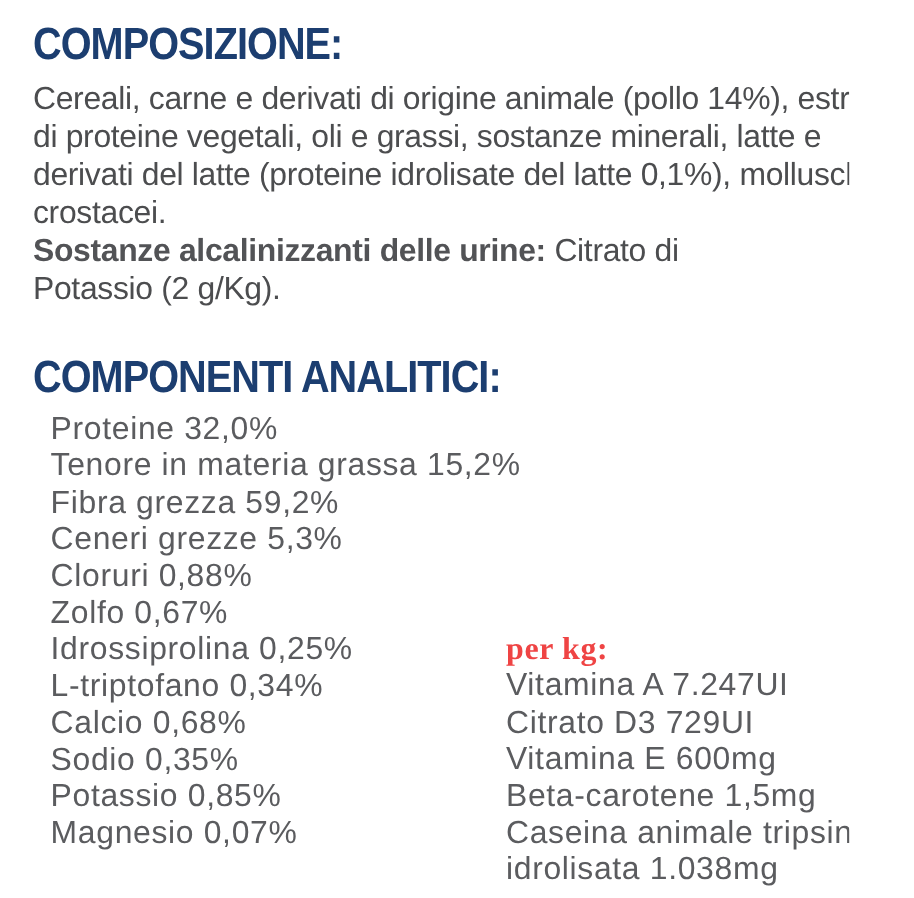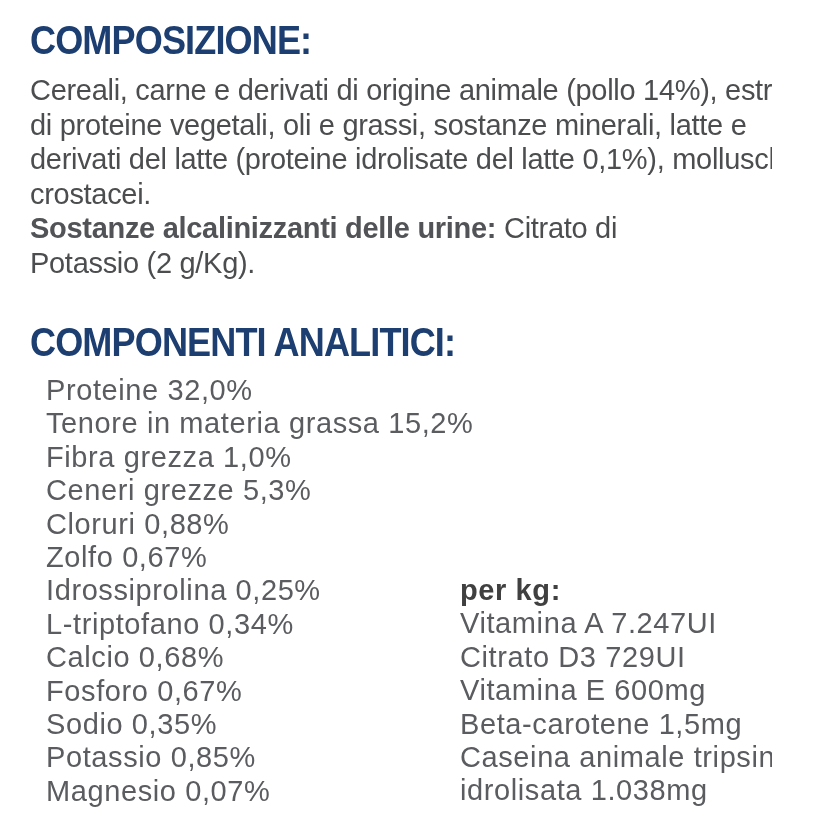--- a/index.html
+++ b/index.html
@@ -59,48 +59,48 @@
     left: 460px;
     top: 574px;
     width: 364px;
     font-size: 29px;
     line-height: 33.4px;
     letter-spacing: 0.6px;
     color: #5b5c5f;
   }
   .per-kg-label {
     font-weight: bold;
-    color: #404040;
+    color: #ef4444;
+    font-family: Liberation Serif, serif;
   }
 </style>
 </head>
 <body>
 
 <div class="label-canvas">
 
   <h1 id="composizione-title" class="section-title">COMPOSIZIONE:</h1>
 
   <div class="composizione-text">
     <p>Cereali, carne e derivati di origine animale (pollo 14%), estratti di proteine vegetali, oli e grassi, sostanze minerali, latte e derivati del latte (proteine idrolisate del latte 0,1%), molluschi e crostacei.</p>
     <p class="alkalizing"><strong>Sostanze alcalinizzanti delle urine:</strong> <span>Citrato di Potassio (2 g/Kg).</span></p>
   </div>
 
   <h1 id="componenti-title" class="section-title">COMPONENTI ANALITICI:</h1>
 
   <div class="analytics-list">
     <div class="row">Proteine 32,0%</div>
     <div class="row">Tenore in materia grassa 15,2%</div>
-    <div class="row">Fibra grezza 1,0%</div>
+    <div class="row">Fibra grezza 59,2%</div>
     <div class="row">Ceneri grezze 5,3%</div>
     <div class="row">Cloruri 0,88%</div>
     <div class="row">Zolfo 0,67%</div>
     <div class="row">Idrossiprolina 0,25%</div>
     <div class="row">L-triptofano 0,34%</div>
     <div class="row">Calcio 0,68%</div>
-    <div class="row">Fosforo 0,67%</div>
     <div class="row">Sodio 0,35%</div>
     <div class="row">Potassio 0,85%</div>
     <div class="row">Magnesio 0,07%</div>
   </div>
 
   <div class="per-kg-column">
     <div class="per-kg-label">per kg:</div>
     <div class="row">Vitamina A 7.247UI</div>
     <div class="row">Citrato D3 729UI</div>
     <div class="row">Vitamina E 600mg</div>

